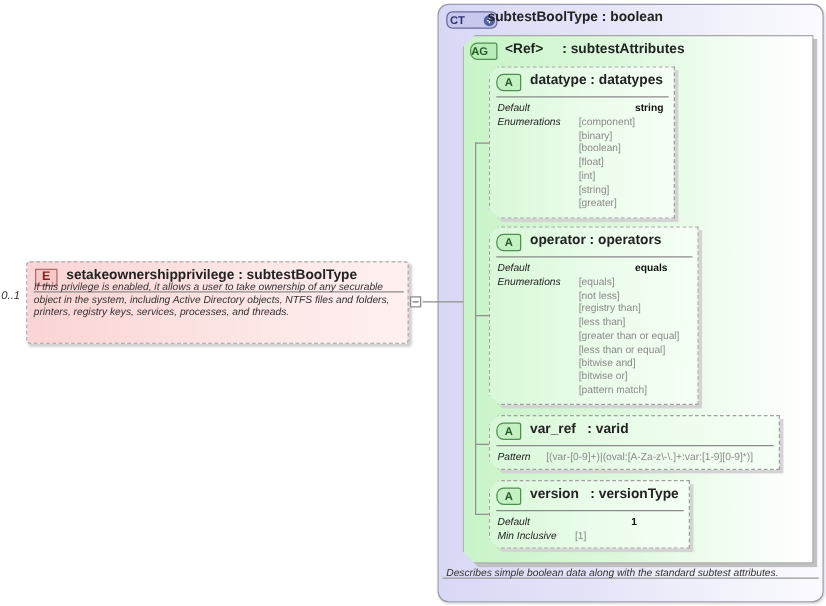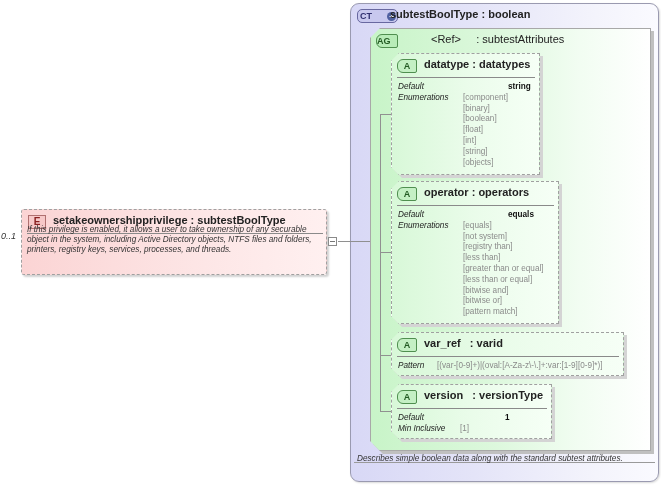--- a/index.html
+++ b/index.html
@@ -60,21 +60,21 @@
     border: 1px solid #a8a8a8;
     clip-path: polygon(10px 0, 100% 0, 100% 100%, 10px 100%, 0 calc(100% - 10px), 0 10px);
     box-shadow: 2px 2px 2px rgba(0,0,0,0.2);
   }
   .ag-shadow { left: 373px; top: 31px; width: 281px; height: 423px; background: #c0c0c0; clip-path: polygon(10px 0, 100% 0, 100% 100%, 10px 100%, 0 calc(100% - 10px), 0 10px); }
   .ag-badge {
     position: absolute; left: 5px; top: 5px; width: 22px; height: 14px;
     border: 1px solid #4f8f4f; border-radius: 6px 2px 2px 6px; background: #b8ecb8;
     font-size: 9px; font-weight: bold; color: #235a23; text-align: left; line-height: 12px;
   }
-  .ag-title { position: absolute; left: 33px; top: 4px; font-size: 11px; font-weight: normal; color: #222; white-space: pre; margin-left: 27px; }
+  .ag-title { position: absolute; left: 33px; top: 4px; font-size: 11px; font-weight: bold; color: #222; white-space: pre; }
 
   
   .attr {
     position: absolute;
     background: linear-gradient(90deg, #d8f8d8 0%, #eafcea 50%, #f6fff6 100%);
     border: 1px dashed #a0a0a0;
     clip-path: polygon(8px 0, 100% 0, 100% 100%, 8px 100%, 0 calc(100% - 8px), 0 8px);
   }
   .attr-shadow { position: absolute; background: #d4d4d4; clip-path: polygon(8px 0, 100% 0, 100% 100%, 8px 100%, 0 calc(100% - 8px), 0 8px); }
   .a-badge {
@@ -135,37 +135,37 @@
       <div class="a-label">Enumerations</div>
     </div>
   <div class="a-default" style="left:71px; top:28px;">string</div>
   <div class="a-enum" style="left:71px; top:38.8px;">
     <div>[component]</div>
       <div>[binary]</div>
       <div>[boolean]</div>
       <div>[float]</div>
       <div>[int]</div>
       <div>[string]</div>
-      <div>[objects]</div>
+      <div>[greater]</div>
   </div>
 </div>
 
 <div class="attr-shadow" style="left:394px; top:184px; width:168px; height:143px;"></div>
 <div class="attr" style="left:391px; top:181px; width:168px; height:143px;">
   <div class="a-badge">A</div>
   <div class="a-title">operator : operators</div>
   <div class="a-sep"></div>
   <div class="a-row" style="top:28px;">
       <div class="a-label">Default</div>
       <div class="a-label">Enumerations</div>
     </div>
   <div class="a-default" style="left:71px; top:28px;">equals</div>
   <div class="a-enum" style="left:71px; top:38.8px;">
     <div>[equals]</div>
-      <div>[not system]</div>
+      <div>[not less]</div>
       <div>[registry than]</div>
       <div>[less than]</div>
       <div>[greater than or equal]</div>
       <div>[less than or equal]</div>
       <div>[bitwise and]</div>
       <div>[bitwise or]</div>
       <div>[pattern match]</div>
   </div>
 </div>
 

